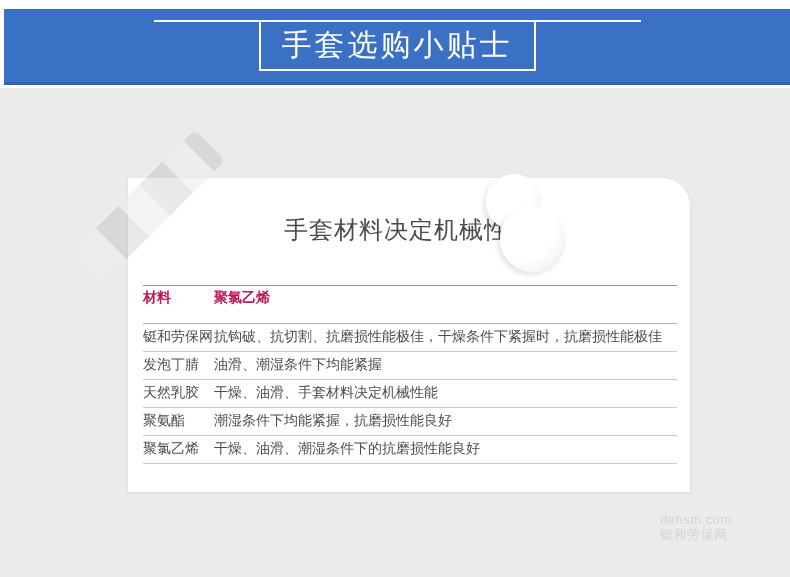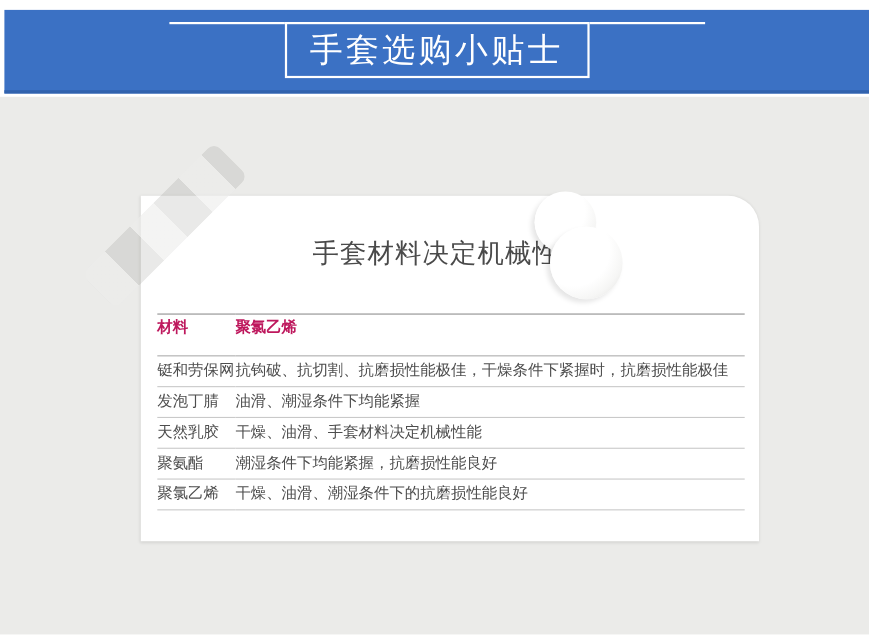--- a/index.html
+++ b/index.html
@@ -125,15 +125,19 @@
               <td>干燥、油滑、潮湿条件下的抗磨损性能良好</td>
             </tr>
           </tbody>
       </table>
     </div>
 
     <div class="tape"></div>
     <div class="curl-c curl-c1"></div>
     <div class="curl-c curl-c2"></div>
 
+    <div class="watermark">
+      <div>dehsm.com</div>
+      <div>铤和劳保网</div>
+    </div>
 
   </div>
 </div>
 
 </body></html>

